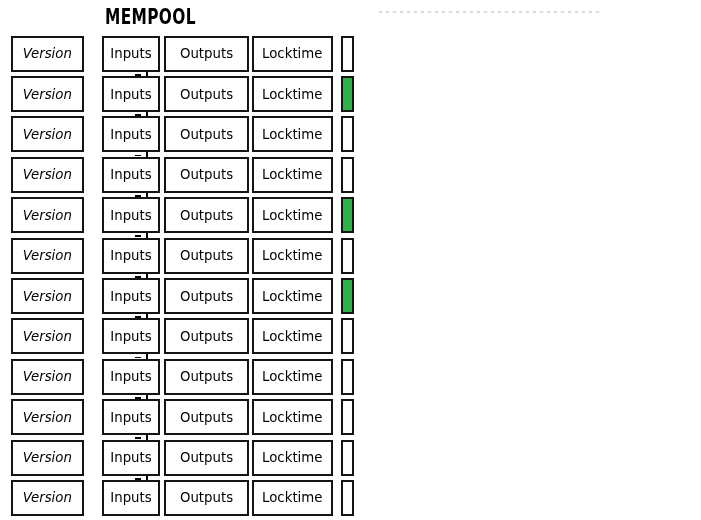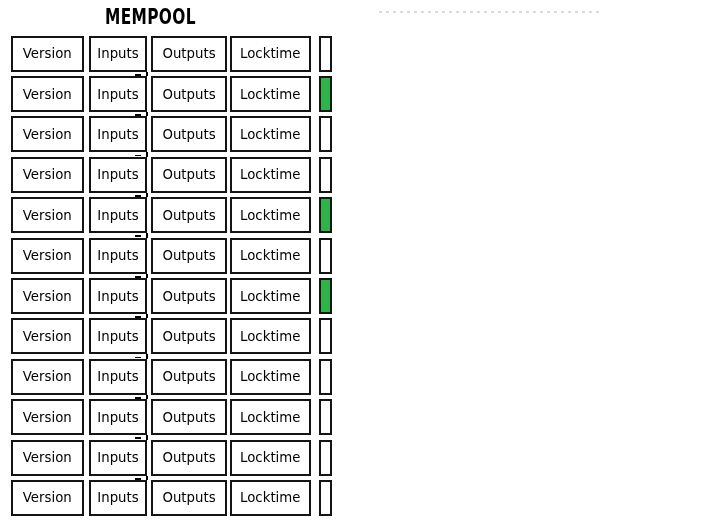--- a/index.html
+++ b/index.html
@@ -58,23 +58,23 @@
     box-sizing: border-box;
     border: 2px solid #141414;
     background: #ffffff;
     display: flex;
     align-items: center;
     justify-content: center;
     font-size: 13.3px;
     color: #000000;
     white-space: nowrap;
   }
-  .c-version  { width: 73.5px; margin-right: 5px; }
+  .c-version  { width: 73.5px; margin-right: 18px; font-style: italic; }
   .c-inputs   { width: 58px;   margin-right: 4px;   }
-  .c-outputs  { width: 76px; margin-right: 2.5px; }
+  .c-outputs  { width: 85px; margin-right: 2.5px; }
   .c-locktime { width: 81.5px; }
 
   .indicator {
     box-sizing: border-box;
     width: 13.5px;
     margin-left: 7.5px;
     border: 2px solid #141414;
     background: #ffffff;
   }
 

